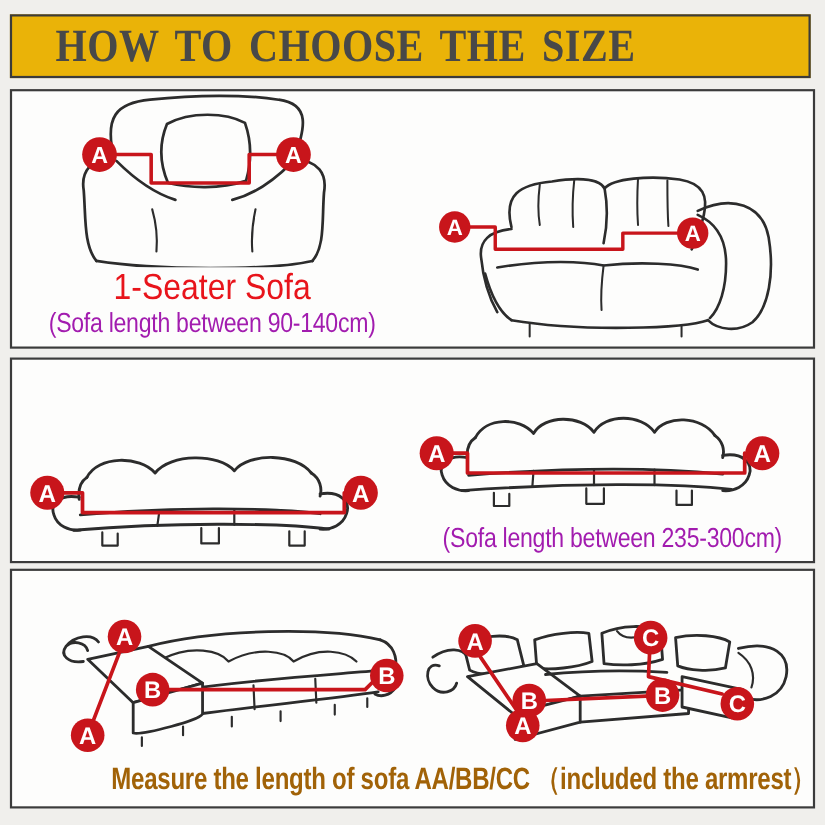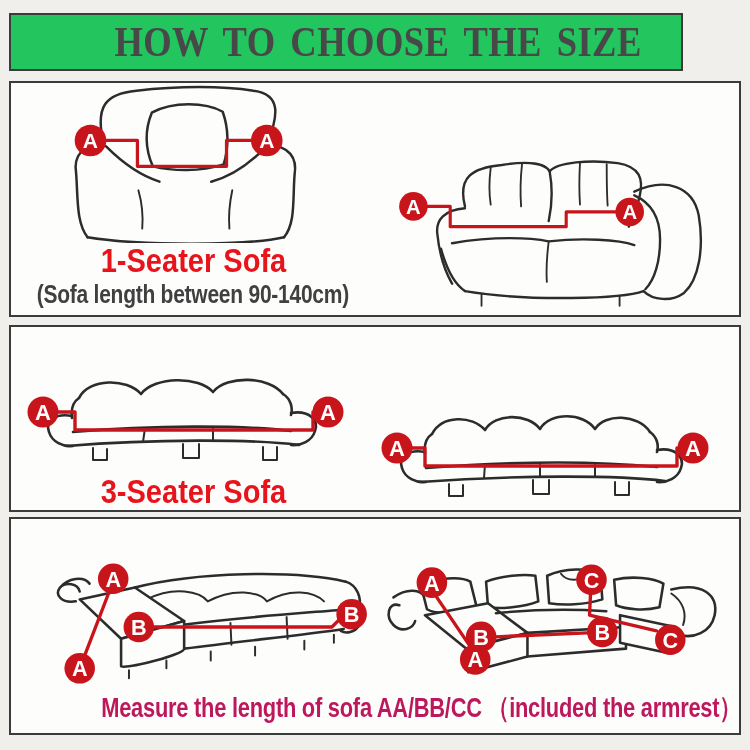--- a/index.html
+++ b/index.html
@@ -7,45 +7,45 @@
     width:750px;height:750px;position:relative;
     background:#f0efec;
     font-family:"Liberation Sans","DejaVu Sans",sans-serif;
     overflow:hidden;
   }
   .box{
     position:absolute;box-sizing:border-box;
     background:#fdfdfc;border:2px solid #3b3b3b;
   }
   
-  #header{left:9px;top:13px;width:674px;height:58px;background:#22c55e;
-    display:flex;align-items:center;justify-content:flex-end;}
+  #header{left:9px;top:13px;width:728px;height:58px;background:#eab308;
+    display:flex;align-items:center;justify-content:flex-start;}
   #header .title{
     font-family:"Liberation Serif","DejaVu Serif",serif;
     font-weight:bold;font-size:42px;color:#484848;white-space:nowrap;
     display:inline-block;transform:scaleX(.87);letter-spacing:.5px;word-spacing:6px;
   }
   
   #row1{left:9px;top:81px;width:732px;height:236px;}
   #row2{left:9px;top:325px;width:732px;height:187px;}
   #row3{left:9px;top:517px;width:732px;height:218px;}
   .cols{display:flex;width:100%;height:100%;}
   .col{width:50%;display:flex;flex-direction:column;align-items:center;justify-content:flex-end;overflow:hidden;}
   .label{
-    color:#e8141b;font-weight:bold;font-size:33px;line-height:36px;white-space:nowrap;
+    color:#e8141b;font-weight:normal;font-size:33px;line-height:36px;white-space:nowrap;
   }
   .label>span{display:inline-block;transform:scaleX(.88);}
   .sub{
-    color:#404040;font-weight:bold;font-size:25px;line-height:31px;white-space:nowrap;
+    color:#a21caf;font-weight:normal;font-size:25px;line-height:31px;white-space:nowrap;
     padding-bottom:5px;
   }
   .sub>span{display:inline-block;transform:scaleX(.84);letter-spacing:-.3px;}
   #row3 .colwrap{display:flex;width:100%;flex:1;}
   .note{
-    width:100%;text-align:center;color:#be185d;font-weight:bold;font-size:28px;
+    width:100%;text-align:center;color:#a16207;font-weight:bold;font-size:28px;
     line-height:34px;white-space:nowrap;padding-bottom:8px;
   }
   .note>span{display:inline-block;transform:scaleX(.78);letter-spacing:-.3px;}
   
   svg{display:block;}
   .sk{fill:none;stroke:#2c2c2c;stroke-width:2.6;stroke-linecap:round;stroke-linejoin:round;}
   .skf{fill:#fdfdfc;stroke:#2c2c2c;stroke-width:2.6;stroke-linecap:round;stroke-linejoin:round;}
   .thin{stroke-width:2;}
   .mline{fill:none;stroke:#c8151b;stroke-width:3.4;stroke-linecap:round;stroke-linejoin:round;}
   .mcirc{fill:#c8151b;stroke:none;}
@@ -142,21 +142,20 @@
           <g>
             <circle class="mcirc" cx="20" cy="44" r="15.5"></circle>
             <text class="mtxt" x="20" y="52">A</text>
           </g>
           <g>
             <circle class="mcirc" cx="305" cy="44" r="15.5"></circle>
             <text class="mtxt" x="305" y="52">A</text>
           </g>
         </g>
       </svg>
-      <div class="label"><span>3-Seater Sofa</span></div>
     </div>
     <div class="col">
       <svg width="360" height="106" viewBox="0 0 360 106">
         <g>
           <path class="sk" d="M55,30 C65,11 95,11 108,26 M108,26 C118,9 151,9 163,25 M163,25 C173,8 206,8 218,25 M218,25 C228,9 261,10 273,28"></path>
           <path class="sk" d="M55,30 C49,34 47,42 48,50 M273,28 C280,33 282,41 280,48"></path>
           <path class="sk" d="M48,48 C31,45 21,53 25,64 C28,74 39,79 49,78"></path>
           <path class="sk" d="M280,46 C298,43 308,53 304,64 C301,74 290,79 280,78"></path>
           <path class="sk" d="M49,64 C140,57 220,57 280,63"></path>
           <path class="sk" d="M43,78 C140,71 240,71 288,77"></path>
@@ -168,20 +167,21 @@
           <g>
             <circle class="mcirc" cx="20" cy="44" r="15.5"></circle>
             <text class="mtxt" x="20" y="52">A</text>
           </g>
           <g>
             <circle class="mcirc" cx="316" cy="44" r="15.5"></circle>
             <text class="mtxt" x="316" y="52">A</text>
           </g>
         </g>
       </svg>
+      <div class="sub"><span>(Sofa length between 235-300cm)</span></div>
     </div>
   </div>
 </div>
 
 <div id="row3" class="box">
   <div style="display:flex;flex-direction:column;width:100%;height:100%;">
     <div class="colwrap">
       <div class="col">
         <svg width="355" height="133" viewBox="0 0 355 135">
           <g>

